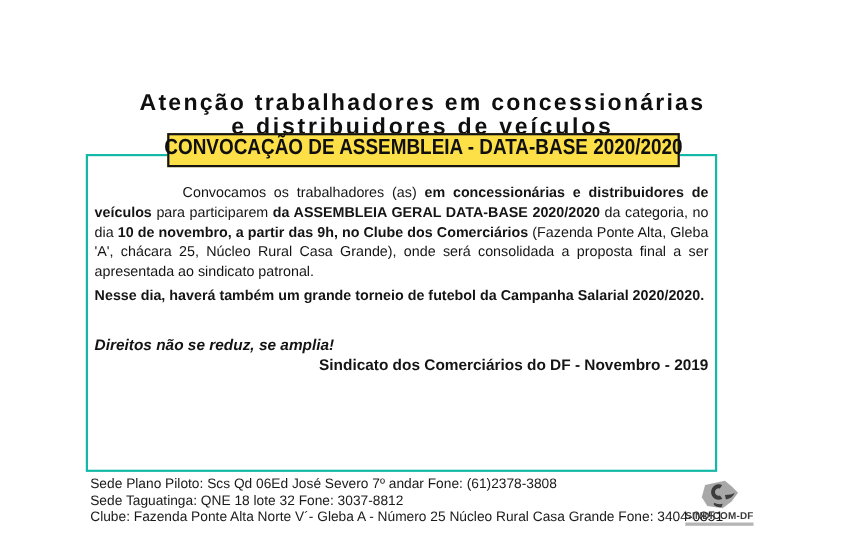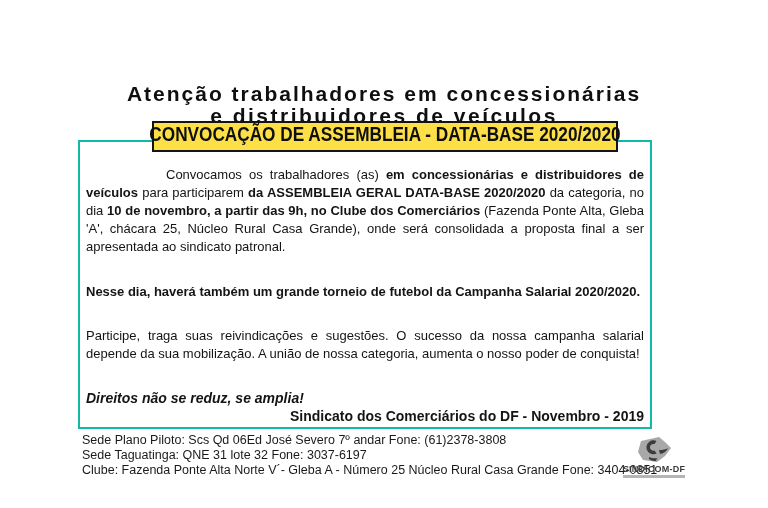--- a/index.html
+++ b/index.html
@@ -65,21 +65,21 @@
     position: absolute;
     left: 0; top: 0;
     width: 100%;
     padding: 24px 6px 0 6px;
     box-sizing: border-box;
     font-size: 13px;
     line-height: 18px;
   }
   .para { margin: 0; text-align: justify; }
   .para.p1 { text-indent: 80px; }
-  .para.p2 { margin-top: 27px; font-weight: 700; text-align: left; }
+  .para.p2 { margin-top: 4px; font-weight: 700; text-align: left; }
   .para.p3 { margin-top: 26px; text-align: justify; }
   .slogan {
     margin-top: 26px;
     font-weight: 700;
     font-style: italic;
     font-size: 14px;
     line-height: 18px;
   }
   .signature {
     text-align: right;
@@ -137,30 +137,29 @@
   <div class="banner-box">
     <span class="banner-text">CONVOCAÇÃO DE ASSEMBLEIA - DATA-BASE 2020/2020</span>
   </div>
 
   <div class="notice-box">
     <div class="notice-content">
       <p class="para p1"><span>Convocamos os trabalhadores (as) </span><b>em concessionárias e distribuidores de veículos</b><span> para participarem </span><b>da ASSEMBLEIA GERAL DATA-BASE 2020/2020</b><span> da categoria, no dia </span><b>10 de novembro, a partir das 9h, no Clube dos Comerciários</b><span> (Fazenda Ponte Alta, Gleba 'A', chácara 25, Núcleo Rural Casa Grande), onde será consolidada a proposta final a ser apresentada ao sindicato patronal.</span></p>
 
       <p class="para p2">Nesse dia, haverá também um grande torneio de futebol da Campanha Salarial 2020/2020.</p>
 
-      <p class="para p3">Participe, traga suas reivindicações e sugestões. O sucesso da nossa campanha salarial depende da sua mobilização. A união de nossa categoria, aumenta o nosso poder de conquista!</p>
 
       <div class="slogan">Direitos não se reduz, se amplia!</div>
       <div class="signature">Sindicato dos Comerciários do DF - Novembro - 2019</div>
     </div>
   </div>
 
   <div class="footer">
     <div>Sede Plano Piloto: Scs Qd 06Ed José Severo 7º andar Fone: (61)2378-3808</div>
-    <div>Sede Taguatinga: QNE 31 lote 32 Fone: 3037-6197</div>
+    <div>Sede Taguatinga: QNE 18 lote 32 Fone: 3037-8812</div>
     <div>Clube: Fazenda Ponte Alta Norte V´- Gleba A - Número 25 Núcleo Rural Casa Grande Fone: 3404-0851</div>
   </div>
 
   <div class="logo">
     <svg class="logo-emblem" viewBox="0 0 38 27" xmlns="http://www.w3.org/2000/svg">
       <path d="M6 5 L24 1 L30 6 L36 12 L30 20 L22 26 L8 24 L3 16 Z" fill="#a8a8a8"></path>
       <path d="M21.5 5 a7 7 0 1 0 0.2 12.5 l-2.2-3 a3.4 3.4 0 1 1 0-6.4 Z" fill="#3c3c3c"></path>
       <path d="M24 14 q6 0 9 -2 q-2 5 -8 6 Z" fill="#3c3c3c"></path>
       <path d="M14 21 q4 2 8 1 l-1 3 q-4 0.5 -7 -2 Z" fill="#3c3c3c"></path>
     </svg>

